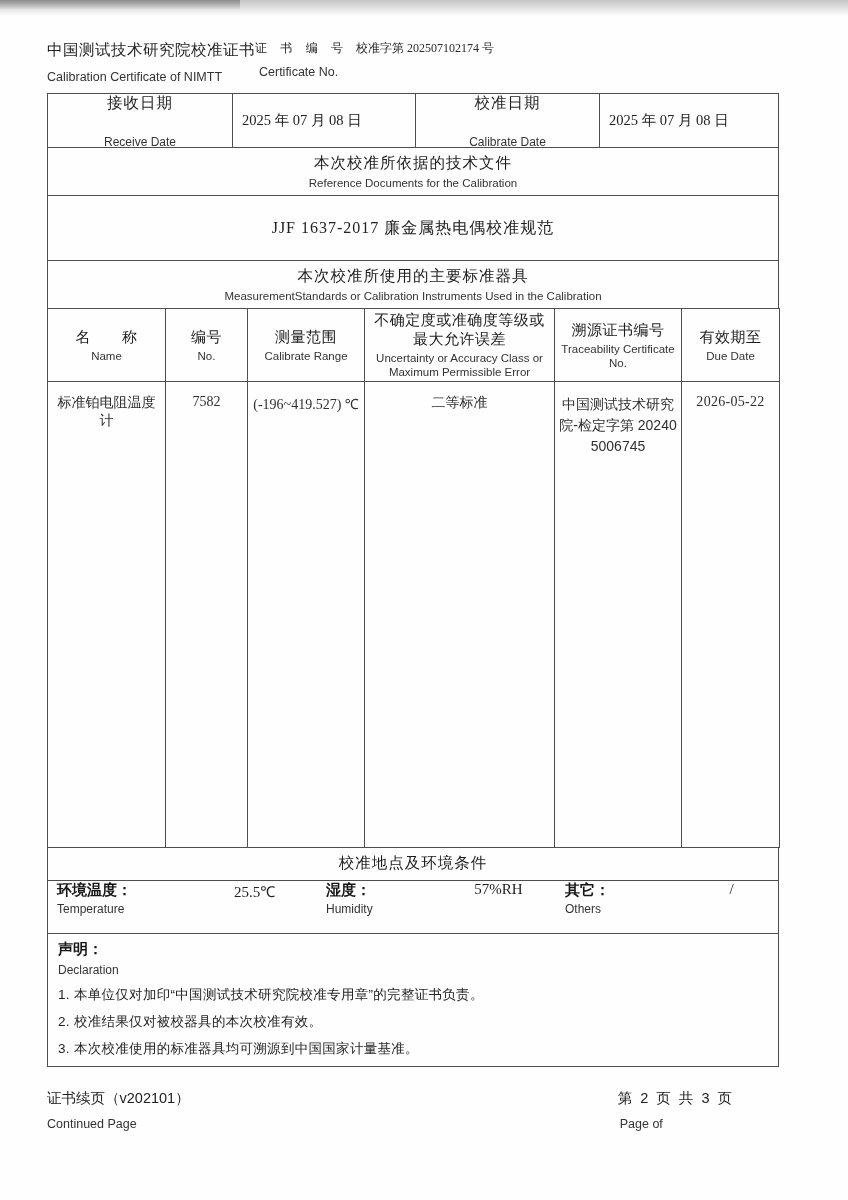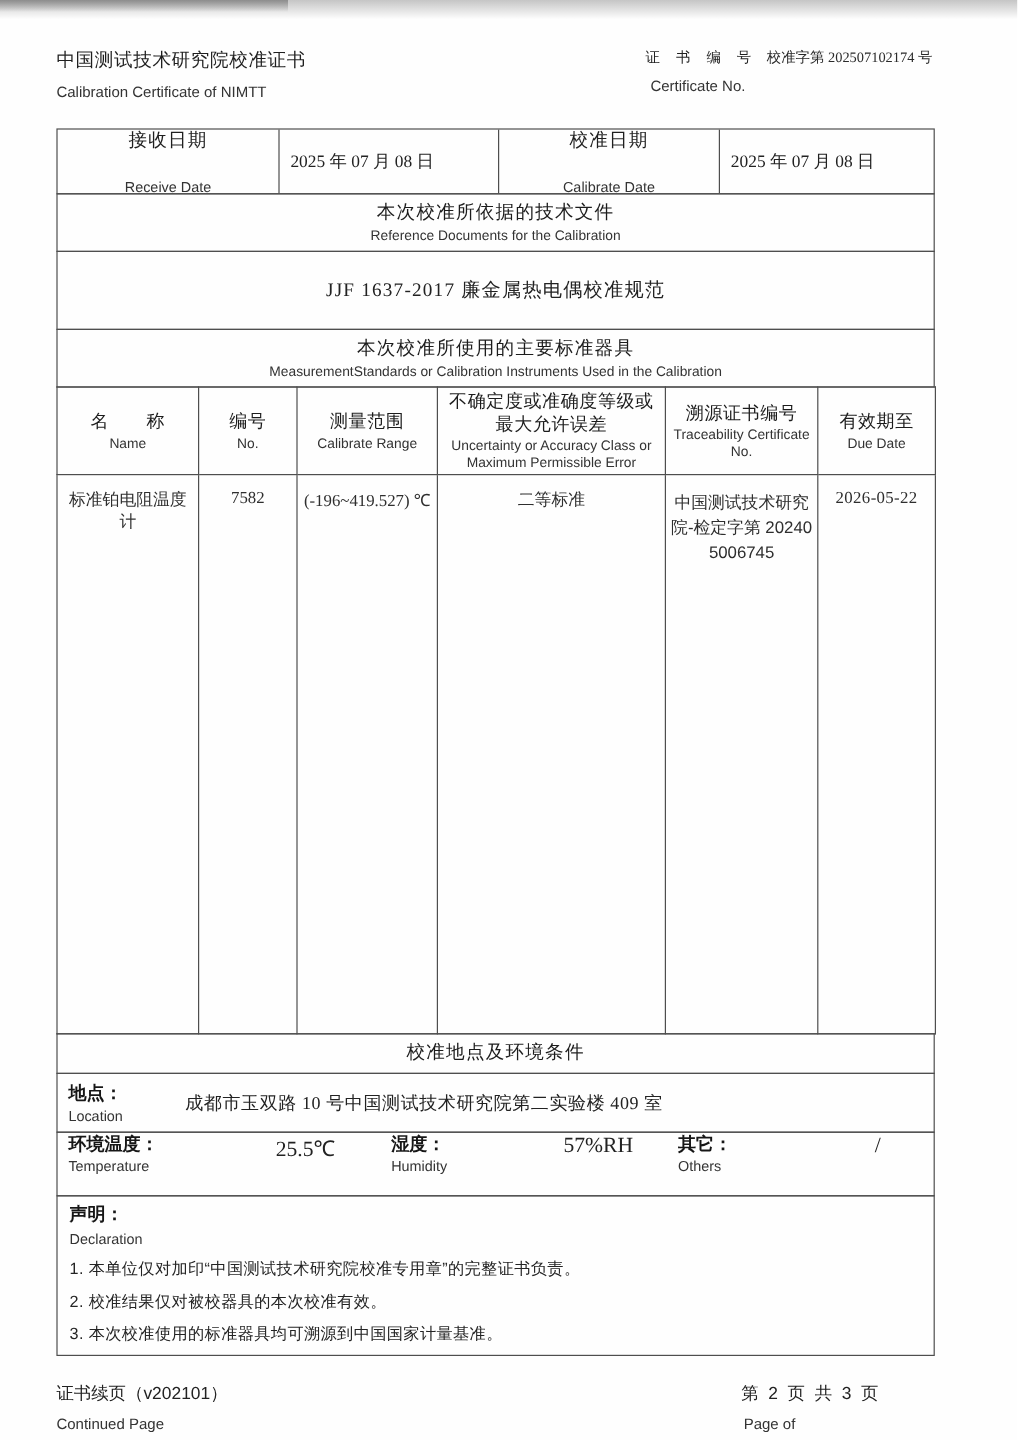--- a/index.html
+++ b/index.html
@@ -13,21 +13,21 @@
     pointer-events:none;
   }
   .scan-corner {
     position:absolute; top:0; left:0; width:240px; height:10px;
     background:linear-gradient(180deg, rgba(110,110,110,.65), rgba(255,255,255,0));
     pointer-events:none;
   }
   .content { position:absolute; left:47px; top:40px; width:732px; }
 
   
-  .doc-header { display:flex; justify-content:space-between; align-items:flex-start; margin-bottom:23px; }
+  .doc-header { display:flex; align-items:flex-start; margin-bottom:9px; }
   .org-title { font-size:15.5px; letter-spacing:.5px; color:#1f1f1f; }
   .org-sub { font-size:12.5px; margin-top:9px; color:#333; }
   .dh-right { text-align:left; padding-right:2px; }
   .certno-line { font-size:12px; white-space:nowrap; }
   .certno-label { letter-spacing:5px; margin-right:8px; color:#1f1f1f; }
   .serif { font-family:"Liberation Serif", serif; }
   .certno-en { font-size:12.5px; margin-top:8px; margin-left:4px; color:#333; }
 
   
   .box { border:1px solid #4e4e4e; margin-top:-1px; box-sizing:border-box; background:transparent; }
@@ -68,21 +68,21 @@
   td.celldue { padding-top:24px; letter-spacing:.3px; }
 
   
   .loc-row { height:50px; display:flex; align-items:center; }
   .lbl-block { padding-left:9px; }
   .lbl-block .cnl { font-size:15px; color:#161616; font-weight:bold; }
   .lbl-block .enl { font-size:12px; margin-top:2px; color:#333; font-weight:normal; }
   .loc-value { font-family:"Liberation Serif", serif; font-size:15px; margin-left:52px; color:#222; letter-spacing:.5px; }
 
   .env-row { height:54px; display:flex; align-items:flex-start; }
-  .env-val { font-family:"Liberation Serif", serif; font-size:18px; color:#222; text-align:center; }
+  .env-val { font-family:"Liberation Serif", serif; font-size:15px; color:#222; text-align:center; }
   .w-temp-l { width:135px; } .w-temp-v { width:125px; }
   .w-hum-l  { width:115px; } .w-hum-v  { width:115px; }
   .w-oth-l  { width:120px; } .w-oth-v  { flex:1; }
 
   
   .decl-box { padding:6px 10px 8px; }
   .decl-title { font-size:15px; font-weight:bold; color:#161616; }
   .decl-en { font-size:12px; margin-top:4px; color:#333; }
   .decl-item { font-size:13.5px; margin-top:9px; color:#242424; letter-spacing:.3px; }
 
@@ -192,27 +192,20 @@
           <td class="celltrace">中国测试技术研究院-检定字第 202405006745</td>
           <td class="celldue">2026-05-22</td>
         </tr>
       </tbody>
     </table>
 
     <div class="box section-title">
       <div class="cnl">校准地点及环境条件</div>
     </div>
 
-    <div class="box loc-row">
-      <div class="lbl-block">
-        <div class="cnl">地点：</div>
-        <div class="enl">Location</div>
-      </div>
-      <div class="loc-value">成都市玉双路 10 号中国测试技术研究院第二实验楼 409 室</div>
-    </div>
 
     <div class="box env-row">
       <div class="lbl-block w-temp-l">
         <div class="cnl">环境温度：</div>
         <div class="enl">Temperature</div>
       </div>
       <div class="env-val w-temp-v">25.5℃</div>
       <div class="lbl-block w-hum-l">
         <div class="cnl">湿度：</div>
         <div class="enl">Humidity</div>

